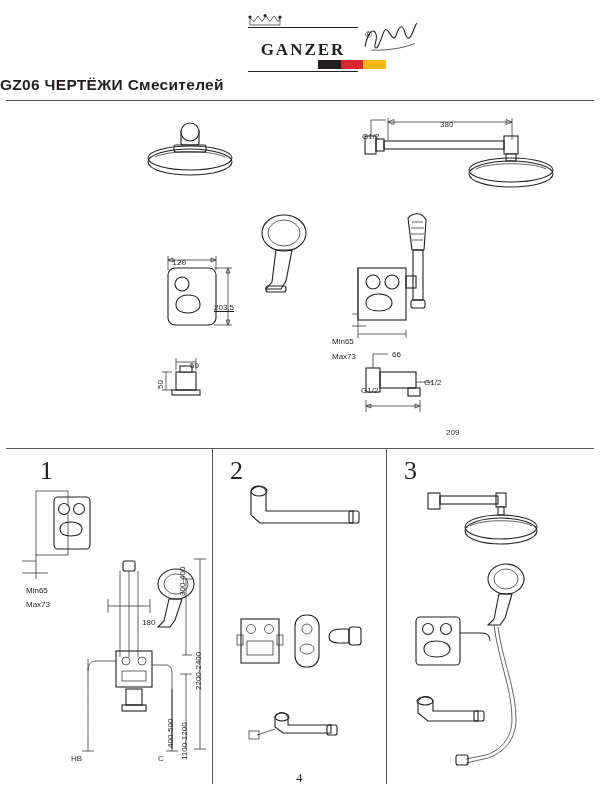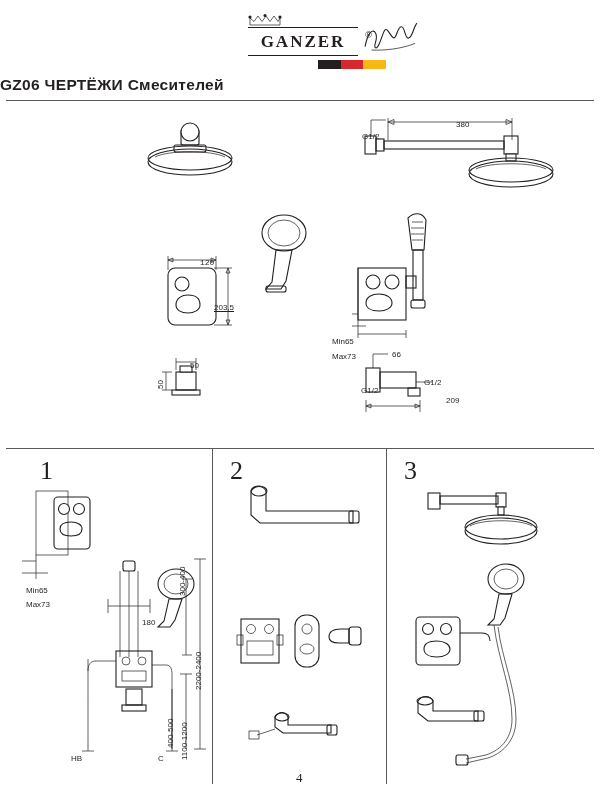--- a/index.html
+++ b/index.html
@@ -43,21 +43,21 @@
     color: #231f20;
   }
   .brand-name {
     font-family: "Liberation Serif", serif;
     font-weight: bold;
     font-size: 17px;
     letter-spacing: 2px;
     line-height: 19px;
     border-top: 1.5px solid #231f20;
     border-bottom: 1.5px solid #231f20;
-    padding: 4px 2px;
+    padding: 12px 2px;
   }
   .reg-mark {
     position: absolute;
     right: -14px;
     top: 16px;
     font-size: 9px;
   }
   .signature {
     position: absolute;
     left: 362px;
@@ -271,32 +271,32 @@
       <path class="ln thin" d="M373 268 L373 254 L388 254"></path>
       <path class="ln thin" d="M416 282 L432 282"></path>
 
       <path class="ln thin" d="M366 306 L420 306"></path>
       <path class="ln thin" d="M366 300 L366 312 M420 300 L420 312"></path>
       <path class="ln thin" d="M366 306 l5 -2 v4 z" fill="#231f20"></path>
       <path class="ln thin" d="M420 306 l-5 -2 v4 z" fill="#231f20"></path>
     </g>
   </svg>
 
-  <div class="dim-text" style="left:440px; top:120px;margin-left:16px;">380</div>
+  <div class="dim-text" style="left:440px; top:120px;">380</div>
   <div class="dim-text" style="left:362px; top:132px;">G1/2</div>
-  <div class="dim-text" style="left:200px; top:258px;font-family:Liberation Mono, monospace;">120</div>
+  <div class="dim-text" style="left:172px; top:258px;font-family:Liberation Mono, monospace;">120</div>
   <div class="dim-text" style="left:214px; top:303px;text-decoration:underline;">203,5</div>
   <div class="dim-text" style="left:190px; top:361px;">50</div>
   <div class="dim-text" style="left:156px; top:380px; transform:rotate(-90deg);">50</div>
   <div class="dim-text" style="left:332px; top:337px;">Min65</div>
   <div class="dim-text" style="left:332px; top:352px;">Max73</div>
   <div class="dim-text" style="left:392px; top:350px;">66</div>
   <div class="dim-text" style="left:361px; top:386px;">G1/2</div>
   <div class="dim-text" style="left:424px; top:378px;">G1/2</div>
-  <div class="dim-text" style="left:414px; top:396px;padding-left:32px;">209</div>
+  <div class="dim-text" style="left:414px; top:428px;padding-left:32px;">209</div>
 
   <div class="panel-num" style="left:40px; top:456px;">1</div>
 
   <svg width="212" height="335" viewBox="0 0 212 335" style="position:absolute;left:0;top:449px">
 
     <rect x="36" y="42" width="32" height="64" class="ln thin" fill="#d1d3d4"></rect>
     <rect x="54" y="48" width="36" height="52" rx="4" class="ln med" fill="#f1f1f2"></rect>
     <circle cx="64" cy="60" r="5.5" class="ln med fill-white"></circle>
     <circle cx="79" cy="60" r="5.5" class="ln med fill-white"></circle>
     <path class="ln med" d="M60 80 C60 75, 65 73, 71 73 C78 73, 82 76, 82 80 C82 85, 77 87, 71 87 C64 87, 60 85, 60 80 Z" fill="#ffffff"></path>

